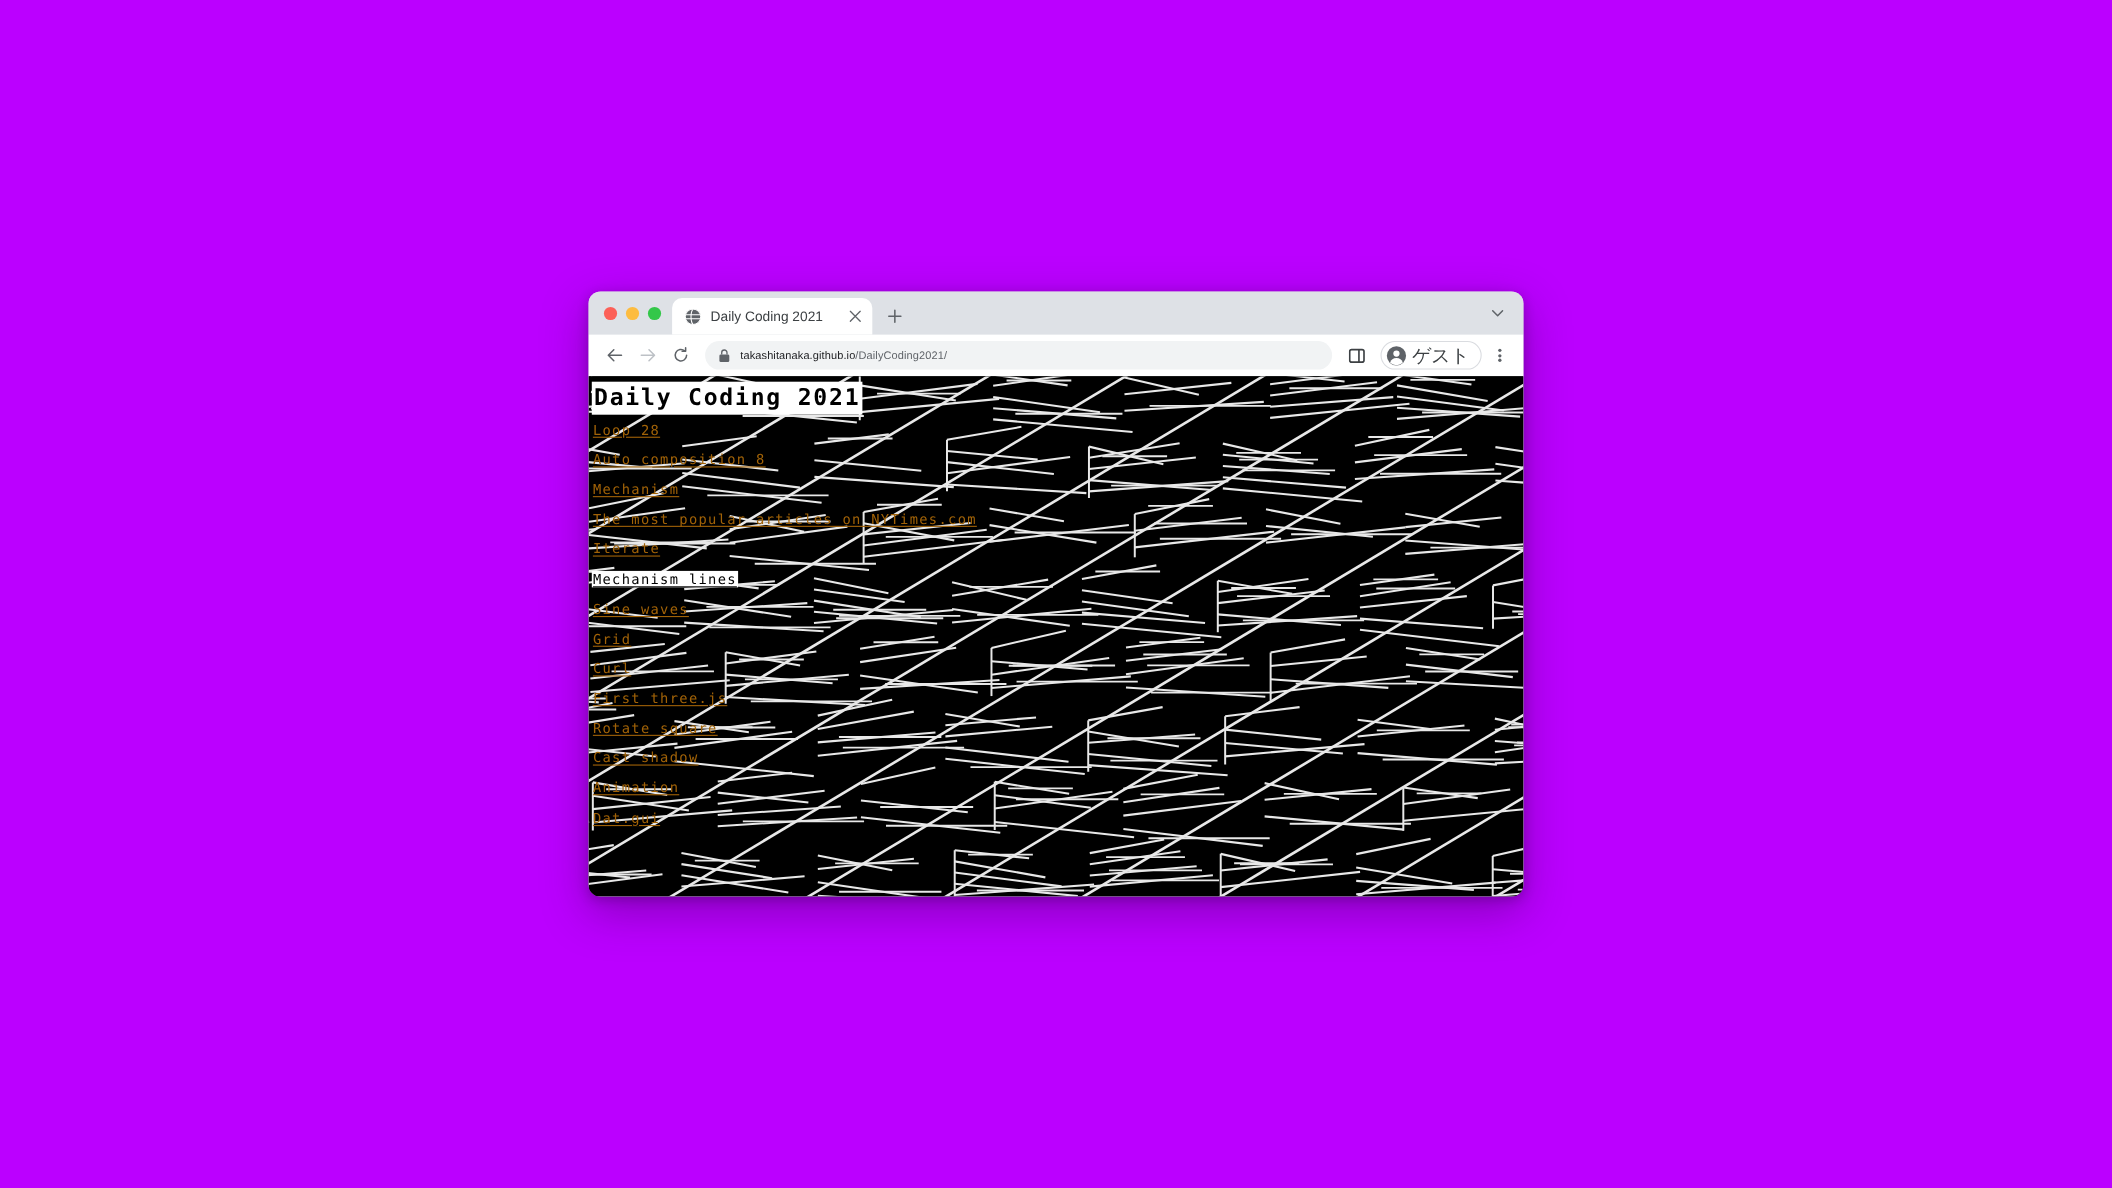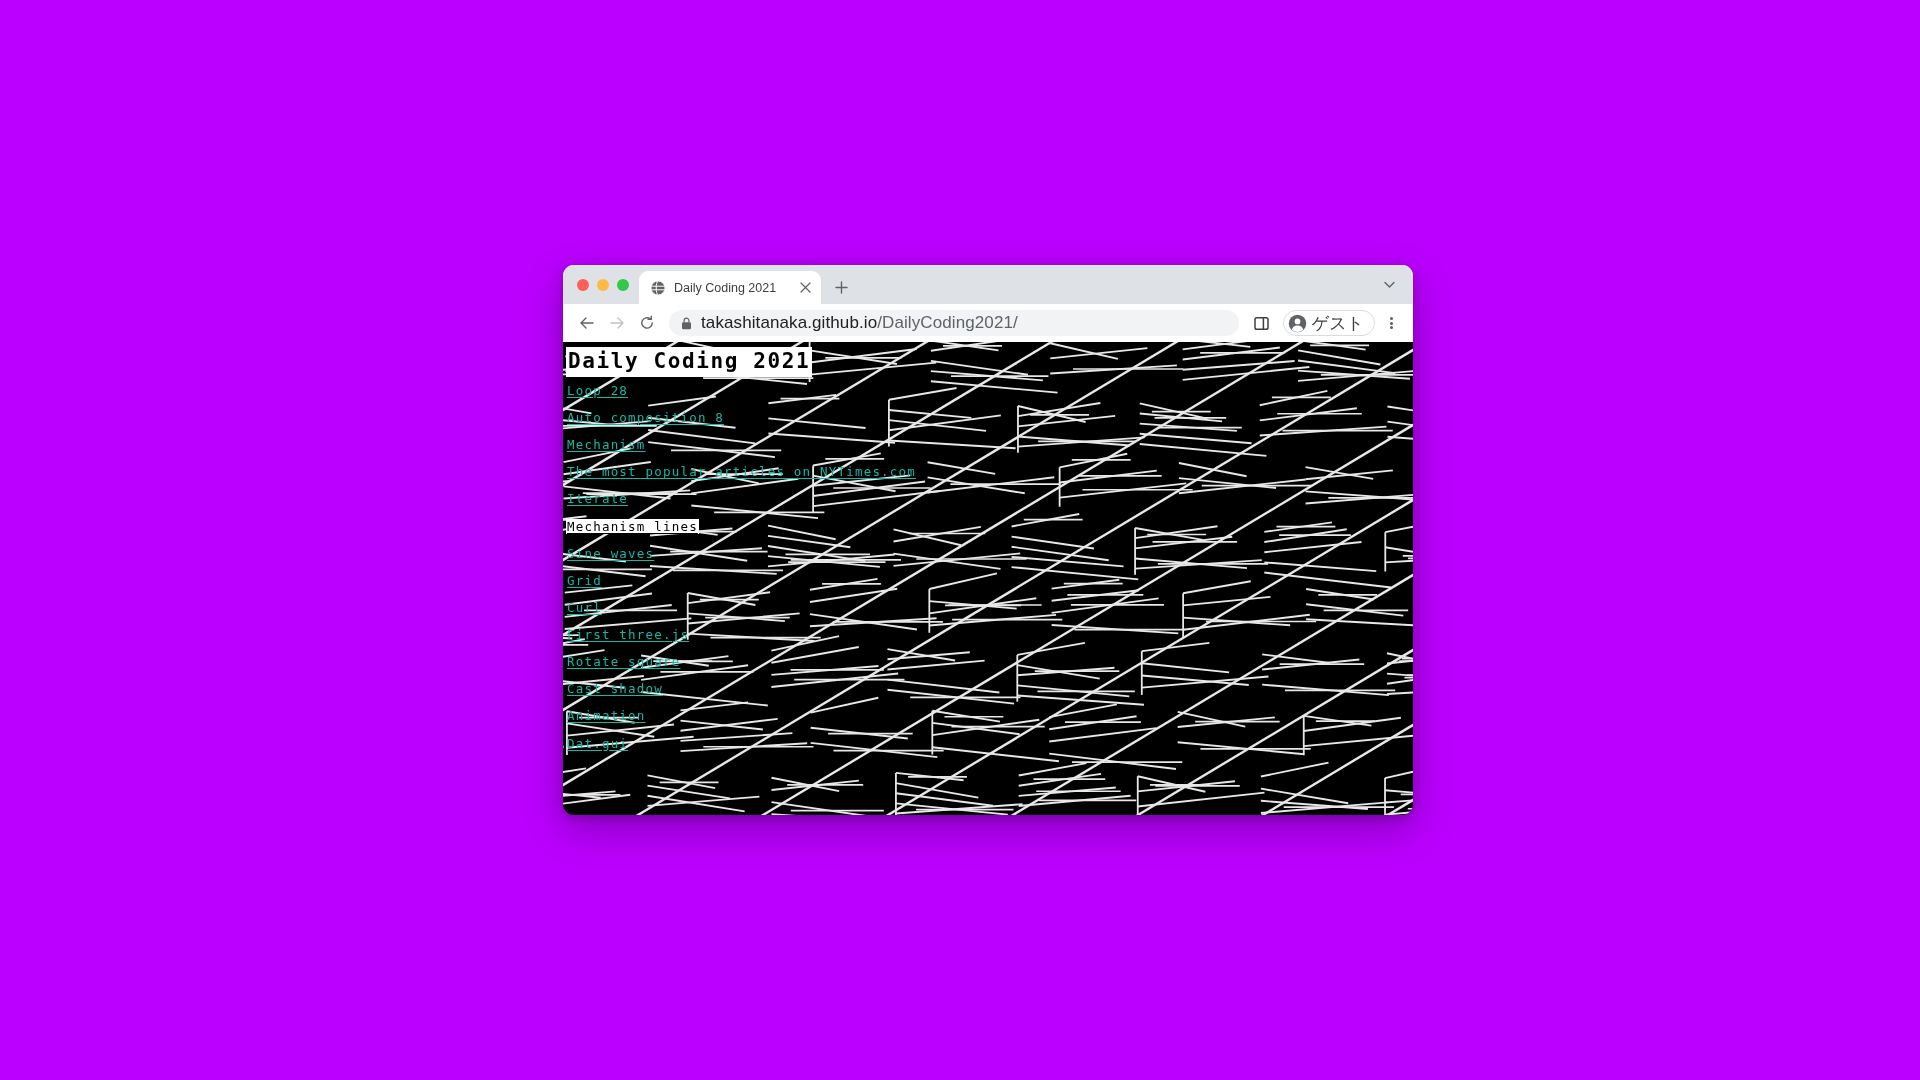--- a/index.html
+++ b/index.html
@@ -11,21 +11,21 @@
   }
 
   body {
     background: #bb00ff;
     font-family: "Liberation Sans", sans-serif;
   }
 
   
   #browser-window {
     position: absolute;
-    left: 563px;
+    left: 535px;
     top: 265px;
     width: 850px;
     height: 550px;
     border-radius: 11px;
     overflow: hidden;
     box-shadow: 0 14px 42px rgba(40,0,60,0.35), 0 3px 10px rgba(40,0,60,0.25);
     background: #dee1e6;
     display: flex;
     flex-direction: column;
   }
@@ -115,21 +115,21 @@
     background: #f1f3f4;
     border-radius: 13px;
     display: flex;
     align-items: center;
     padding: 0 12px;
     gap: 9px;
     margin: 0 8px 0 6px;
     overflow: hidden;
   }
   #omnibox-url {
-    font-size: 17px;
+    font-size: 10px;
     color: #202124;
     white-space: nowrap;
     overflow: hidden;
     letter-spacing: 0.1px;
   }
   #omnibox-url .url-dim { color: #5f6368; }
 
   #side-panel-button { width: 26px; height: 26px; display:flex; align-items:center; justify-content:center; flex:none; }
 
   #profile-chip {
@@ -178,21 +178,21 @@
     white-space: nowrap;
   }
   #link-list { list-style: none; margin: 6px 0 0 0; padding: 0; }
   .link-row { line-height: 0; margin-bottom: 11.5px; }
   .page-link {
     display: inline-block;
     font-family: "DejaVu Sans Mono", "Liberation Mono", monospace;
     font-size: 12.5px;
     letter-spacing: 1.2px;
     line-height: 1.25;
-    color: #14b8a6;
+    color: #a16207;
     text-decoration: underline;
     text-underline-offset: 2px;
     padding: 0 1px;
     white-space: nowrap;
   }
   .page-link.is-hovered {
     background: #ffffff;
     color: #000000;
   }
 </style>

